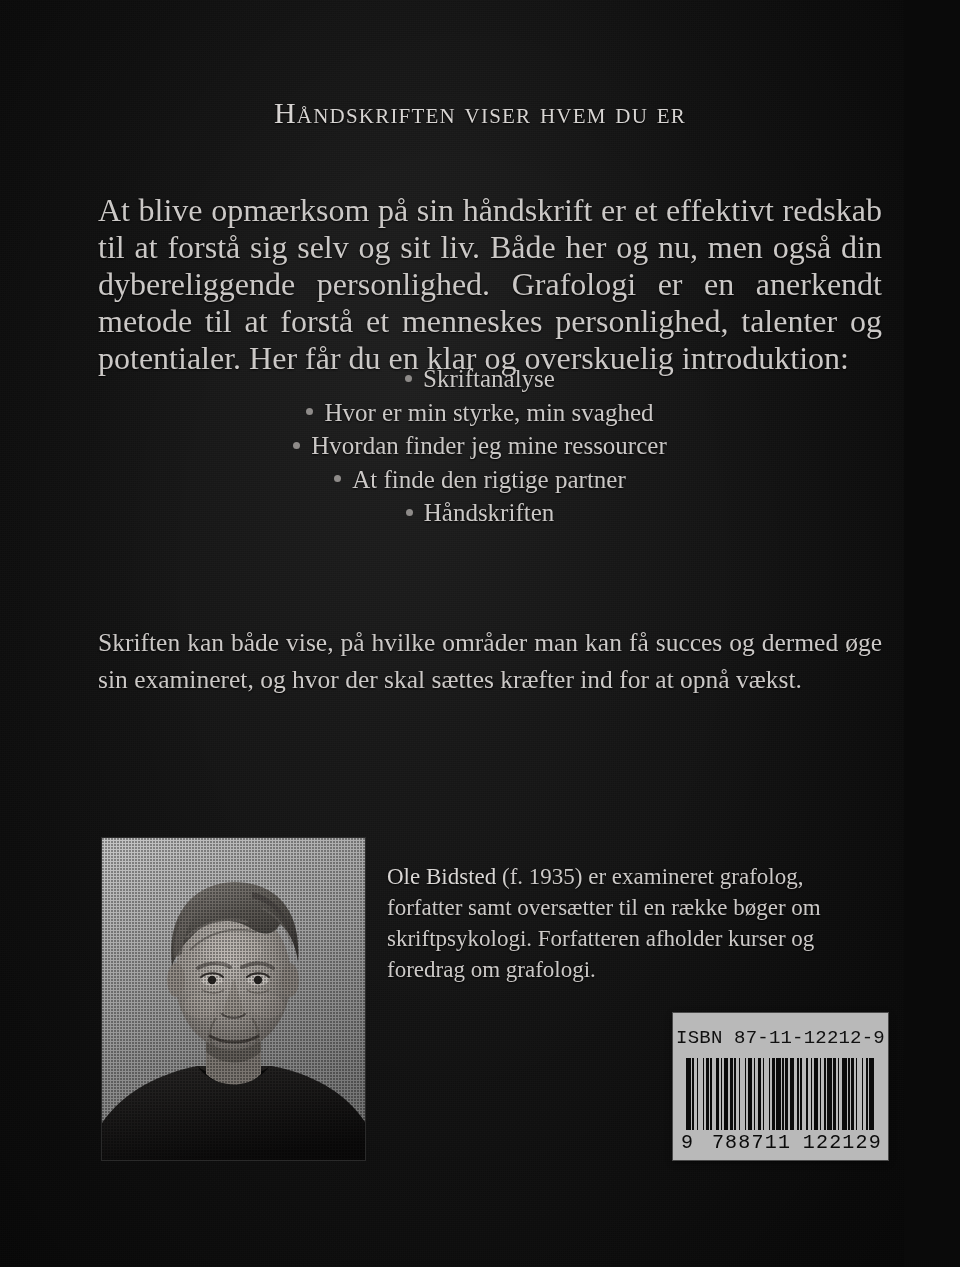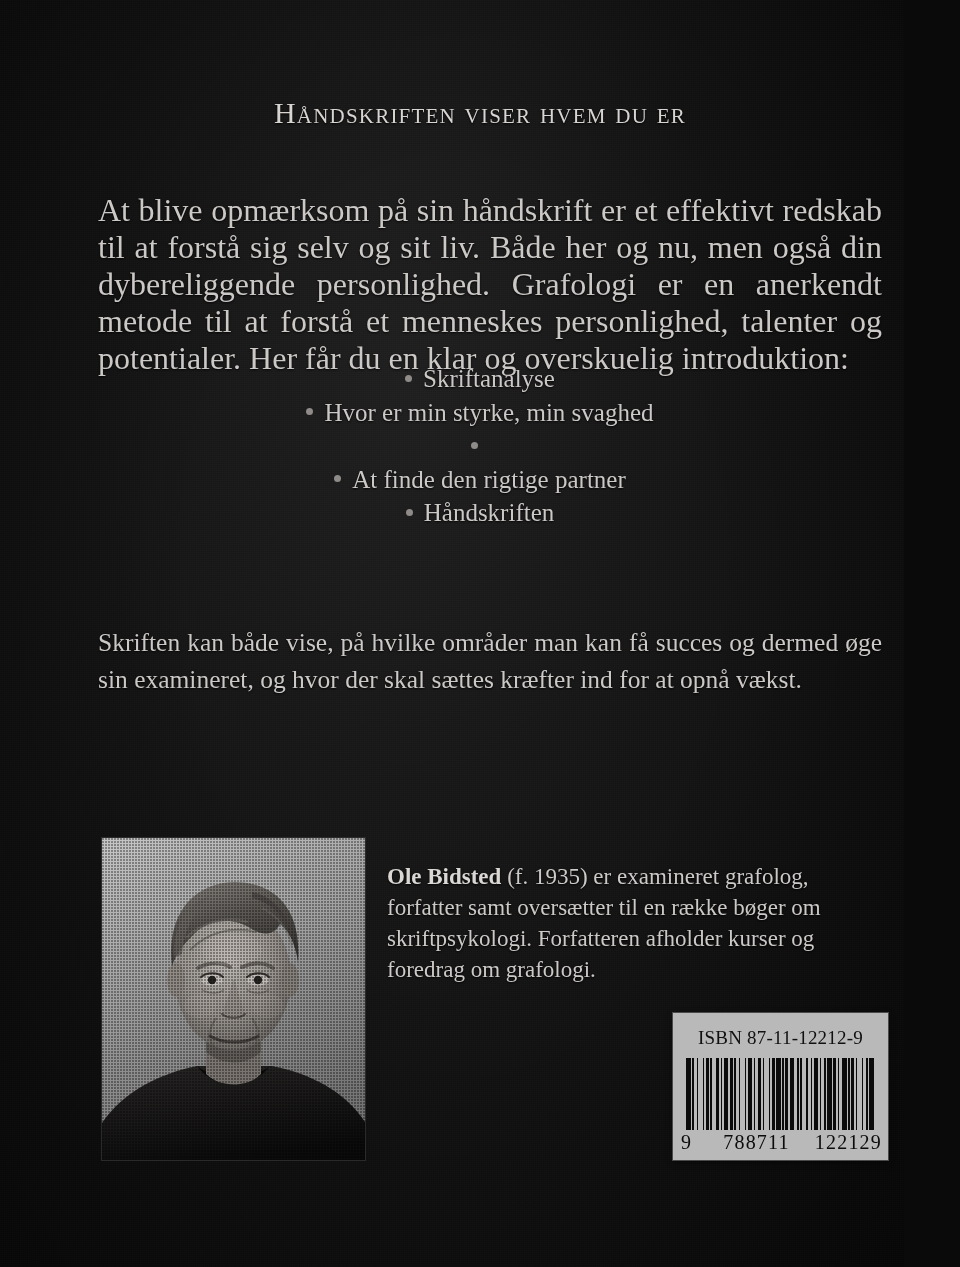--- a/index.html
+++ b/index.html
@@ -151,33 +151,33 @@
   #bio {
     position: absolute;
     left: 387px;
     top: 838px;
     width: 492px;
     font-size: 23px;
     line-height: 31px;
     color: #ccc9c7;
     text-shadow: 0 1px 2px rgba(0,0,0,0.85);
   }
-  #bio .name { font-weight: bold; color: #dad7d5; }
+  #bio .name { font-weight: normal; color: #dad7d5; }
 
   
   #barcode-box {
     position: absolute;
     left: 673px;
     top: 1013px;
     width: 215px;
     height: 147px;
     background: #b9b9b9;
     padding: 0;
     box-sizing: border-box;
-    font-family: Liberation Serif, serif;
+    font-family: Liberation Mono, monospace;
     color: #0d0d0d;
     box-shadow: 0 0 0 1px #4a4a4a, 0 2px 6px rgba(0,0,0,0.6);
   }
   #isbn-text {
     text-align: center;
     font-size: 19px;
     letter-spacing: 0.2px;
     padding-top: 14px;
     color: #101010;
   }
@@ -218,21 +218,21 @@
 
   <div class="content">
 
     <div id="title">Håndskriften viser hvem du er</div>
 
     <p id="intro">At blive opmærksom på sin håndskrift er et effektivt redskab til at forstå sig selv og sit liv. Både her og nu, men også din dybereliggende personlighed. Grafologi er en anerkendt metode til at forstå et menneskes personlighed, talenter og potentialer. Her får du en klar og overskuelig introduktion:</p>
 
     <ul id="bullets">
       <li><span class="dot"></span><span>Skriftanalyse</span></li>
       <li><span class="dot"></span><span>Hvor er min styrke, min svaghed</span></li>
-      <li><span class="dot"></span></li>
+      <li><span class="dot"></span><span>Hvordan finder jeg mine ressourcer</span></li>
       <li><span class="dot"></span><span>At finde den rigtige partner</span></li>
       <li><span class="dot"></span><span>Håndskriften</span></li>
     </ul>
 
     <p id="closing">Skriften kan både vise, på hvilke områder man kan få succes og dermed øge sin examineret, og hvor der skal sættes kræfter ind for at opnå vækst.</p>
 
     <div id="photo">
       <svg class="ph-svg" viewBox="0 0 263 322" preserveAspectRatio="xMidYMid slice">
         <defs>
           <linearGradient id="bgGrad" x1="0" y1="0" x2="0.35" y2="1">

